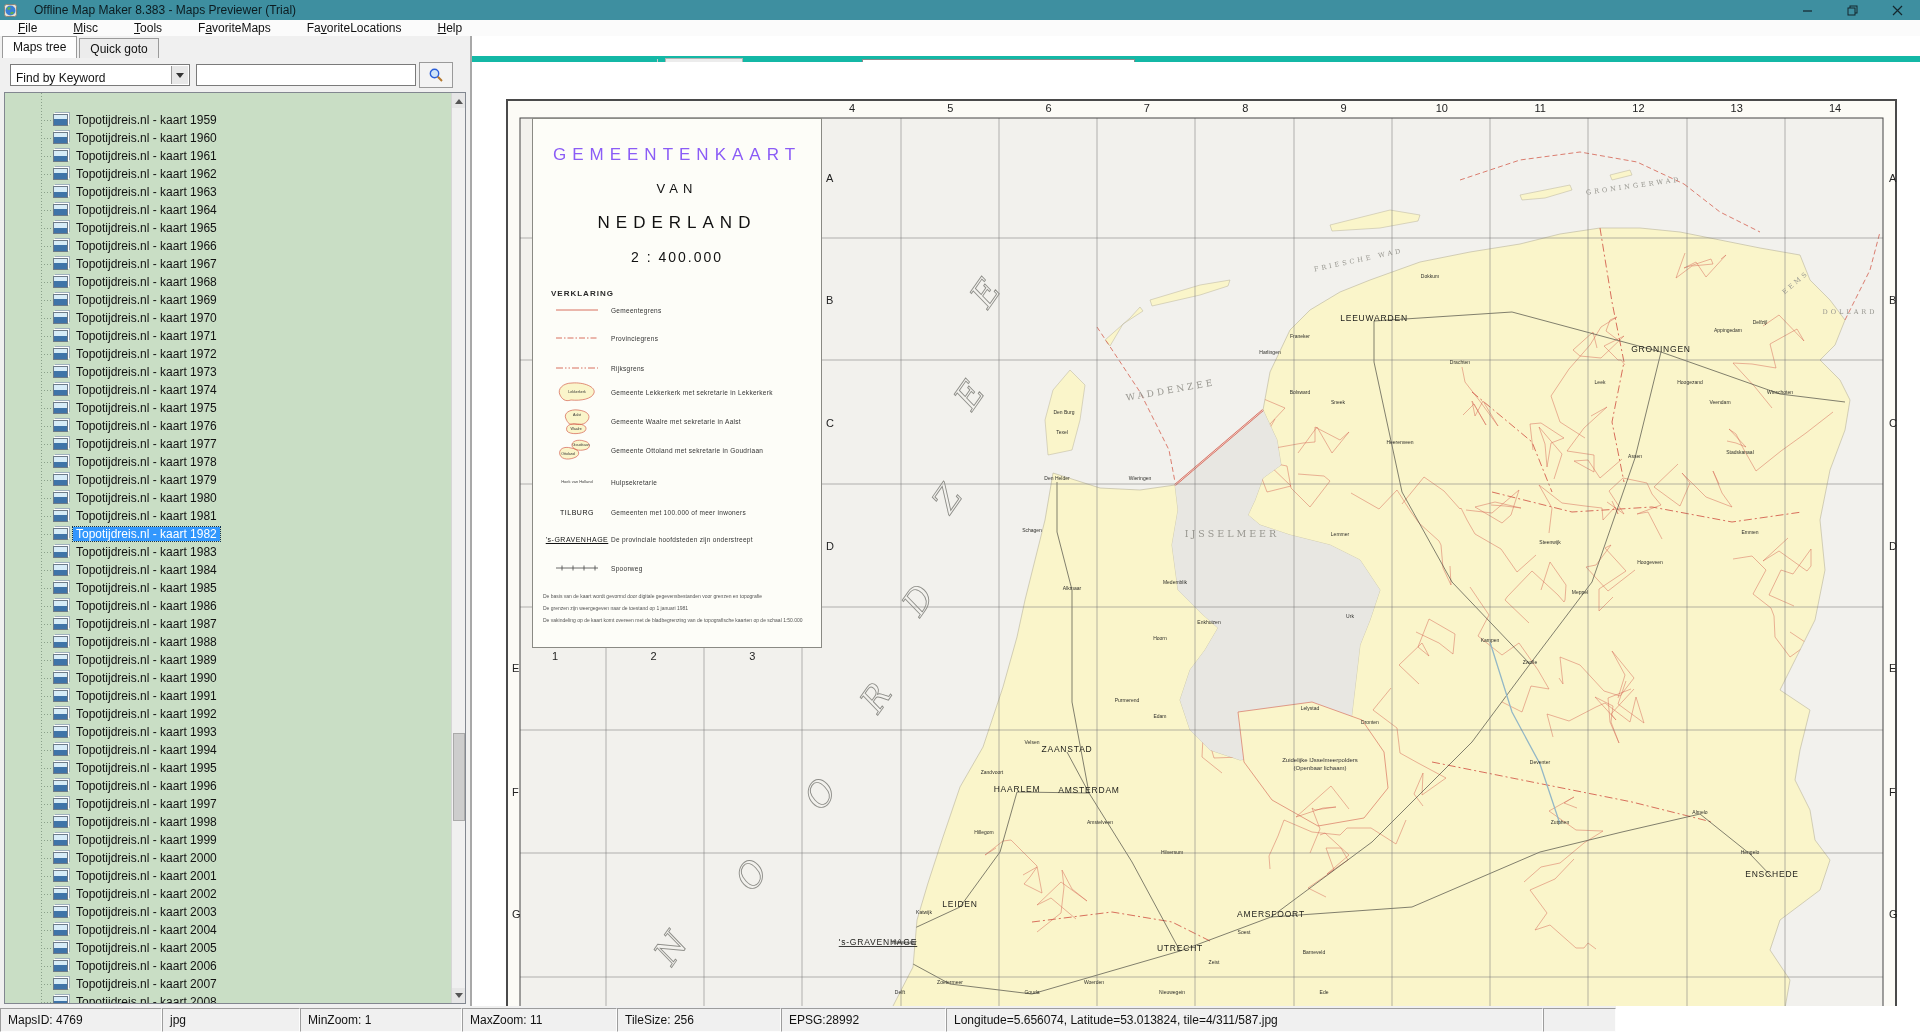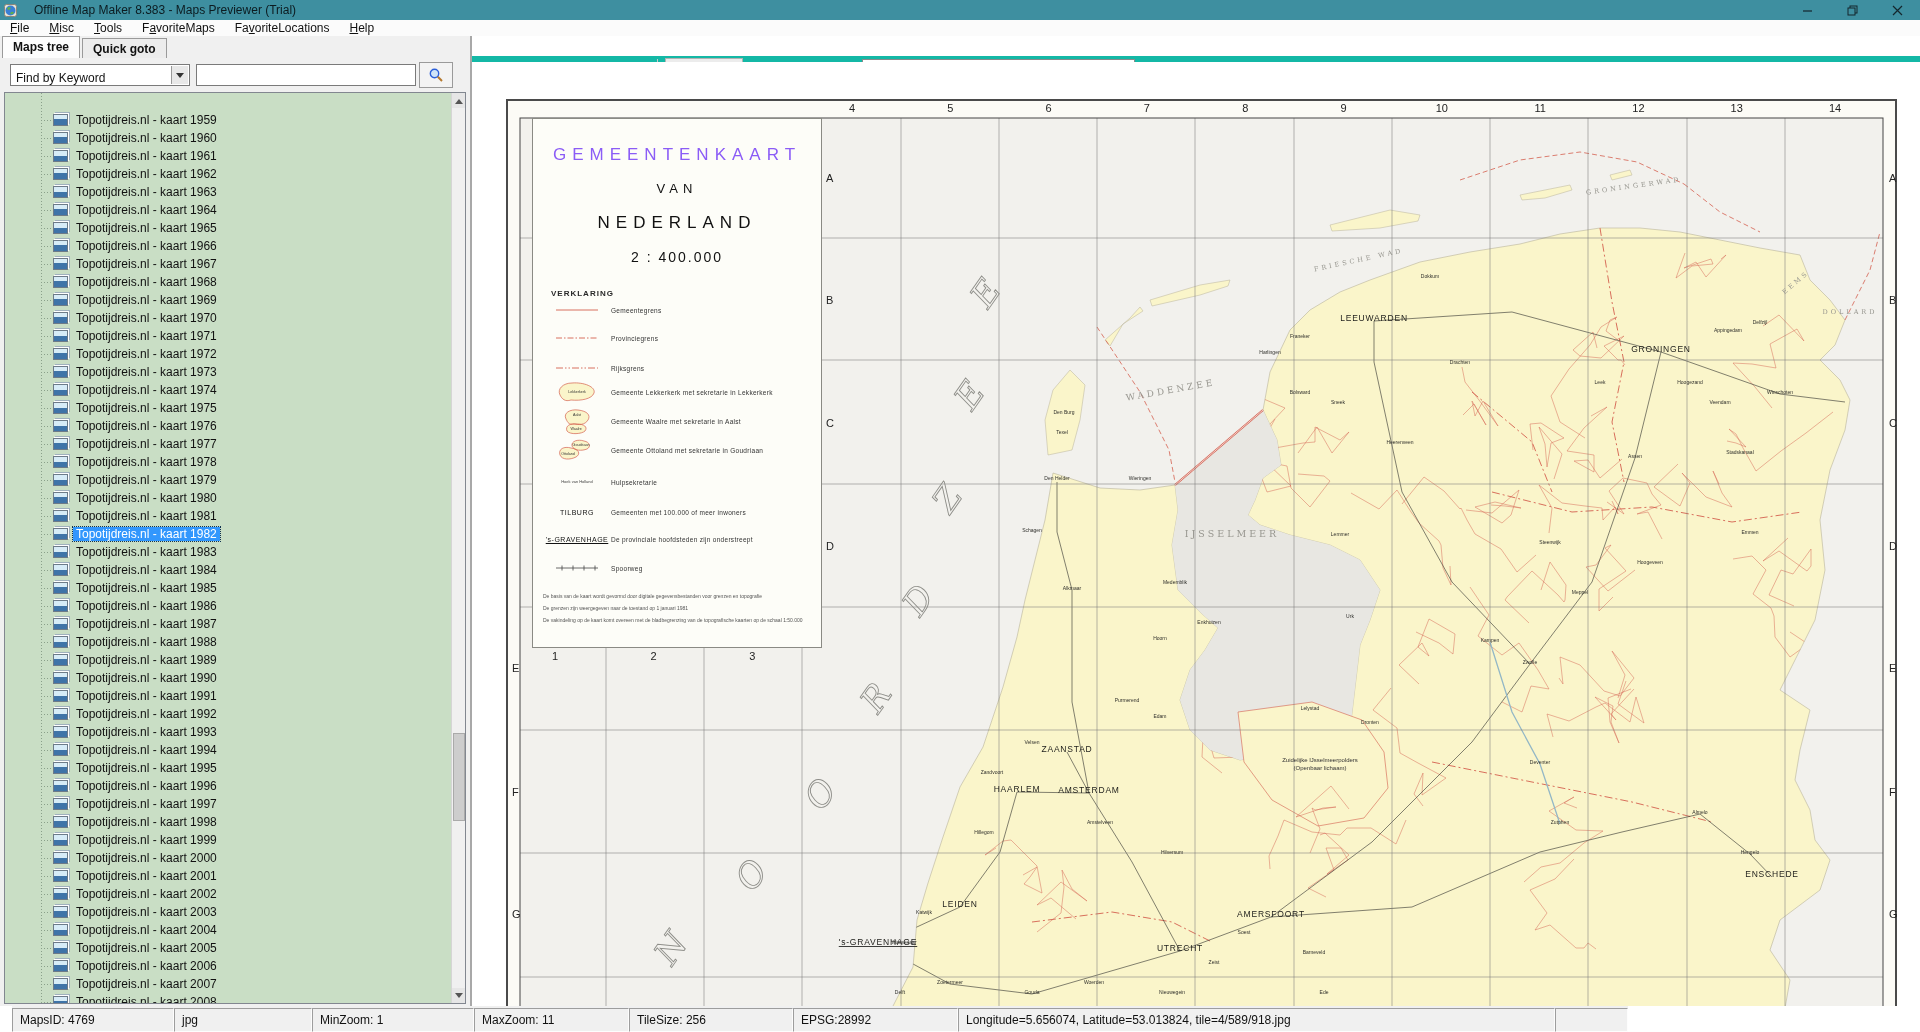--- a/index.html
+++ b/index.html
@@ -9,27 +9,27 @@
   
   .titlebar { position:absolute; left:0; top:0; width:1920px; height:20px; background:#3e8fa0;
     display:flex; align-items:center; padding-left:4px;gap:12px; }
   .titlebar .app-icon { width:13px; height:13px; margin-right:5px; }
   .titlebar .title { font-size:12px; color:#0c1b20; }
   .winbtns { position:absolute; right:0; top:0; height:20px; display:flex; }
   .winbtn { width:45px; height:20px; display:flex; align-items:center; justify-content:center; cursor:default; }
 
   .menubar { position:absolute; left:0; top:20px; width:1920px; height:16px; background:#fbfbfb;
     display:flex; align-items:center; }
-  .menu-item { padding:0 10px; height:16px; line-height:16px; }
+  .menu-item { padding:0 18px; height:16px; line-height:16px; }
   .menu-item u { text-decoration:underline; }
 
   
   .left-panel { position:absolute; left:0; top:36px; width:472px; height:970px; background:#f0f0f0;
     border-right:2px solid #a8a8a8; }
-  .tabs { position:absolute; left:0; top:0; height:22px; display:flex; align-items:flex-end;font-weight:bold; }
+  .tabs { position:absolute; left:0; top:0; height:22px; display:flex; align-items:flex-end; }
   .tab { padding:3px 10px 3px 10px; border:1px solid #9a9a9a; border-bottom:none; background:#ececec;
     margin-left:2px; font-size:12px; height:20px; }
   .tab.active { background:#fdfdfd; height:22px; position:relative; z-index:2; }
   .search-row { position:absolute; left:0; top:26px; width:472px; height:28px; }
   .combo { position:absolute; left:10px; top:2px; width:180px; height:22px; background:#fff;
     border:1px solid #7a7a7a; display:flex; align-items:flex-end; padding-left:5px; }
   .combo .arrowbtn { position:absolute; right:1px; top:1px; width:17px; height:18px; background:#e8e8e8;
     border-left:1px solid #9a9a9a; display:flex; align-items:center; justify-content:center; }
   .combo .arrowbtn::after { content:""; border:4px solid transparent; border-top:5px solid #333; margin-top:4px; }
   .search-input { position:absolute; left:196px; top:2px; width:220px; height:22px; border:1px solid #7a7a7a;
@@ -81,21 +81,21 @@
   .lrow { position:absolute; left:10px; width:272px; height:26px; display:flex; align-items:center; }
   .lsym { width:68px; display:flex; align-items:center; justify-content:center; flex:none; }
   .ltext { font-size:6.5px; color:#333; letter-spacing:0.3px; }
   .lsym .capname { font-size:7px; letter-spacing:0.5px; }
   .lsym .capname.und { text-decoration:underline; }
   .lsym .tinyname { font-size:4px; color:#444; text-align:center; line-height:4px; }
   .tb-notes { position:absolute; left:10px; top:474px; width:272px; }
   .tb-notes div { font-size:5px; color:#555; margin-bottom:6px; white-space:nowrap; overflow:hidden; }
 
   
-  .statusbar { position:absolute; left:12px; bottom:0; width:1616px; height:26px; background:#f0f0f0;
+  .statusbar { position:absolute; left:0; bottom:0; width:1616px; height:26px; background:#f0f0f0;
     display:flex; align-items:stretch; padding-top:2px; }
   .seg { border:1px solid; border-color:#9d9d9d #fdfdfd #fdfdfd #9d9d9d; background:#f0f0f0;
     display:flex; align-items:center; padding-left:7px; white-space:nowrap; overflow:hidden; flex:none; }
 </style>
 </head>
 <body>
 
 <div class="titlebar">
   <svg class="app-icon" viewBox="0 0 13 13">
     <rect x="0.5" y="0.5" width="12" height="12" rx="2" fill="#e8e3d5" stroke="#8a8578"></rect>
@@ -787,15 +787,15 @@
   </div>
 </div>
 
 <div class="statusbar">
     <div class="seg" style="width: 162px;">MapsID: 4769</div>
     <div class="seg" style="width: 138px;">jpg</div>
     <div class="seg" style="width: 162px;">MinZoom: 1</div>
     <div class="seg" style="width: 155px;">MaxZoom: 11</div>
     <div class="seg" style="width: 164px;">TileSize: 256</div>
     <div class="seg" style="width: 165px;">EPSG:28992</div>
-    <div class="seg" style="width: 597px;">Longitude=5.656074, Latitude=53.013824, tile=4/589/918.jpg</div>
+    <div class="seg" style="width: 597px;">Longitude=5.656074, Latitude=53.013824, tile=4/311/587.jpg</div>
     <div class="seg" style="flex: 1 1 0%;"></div>
   </div>
 
 </body></html>

